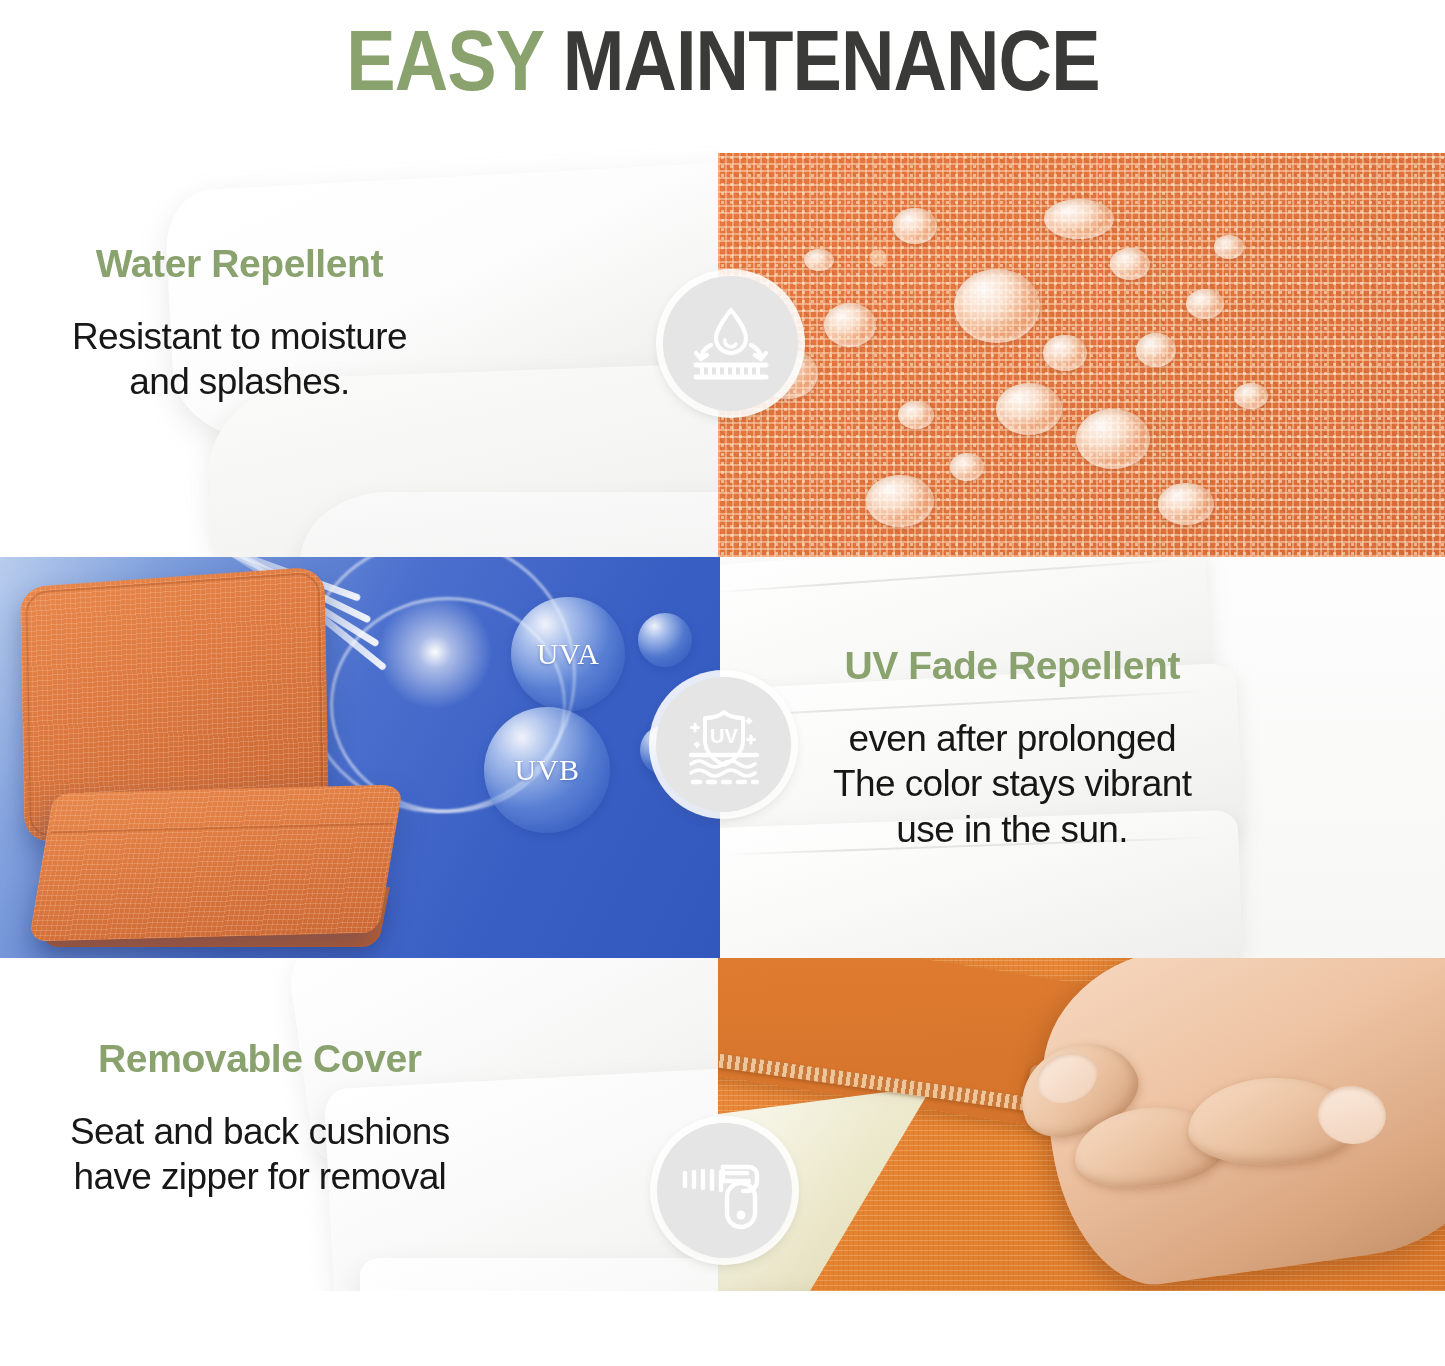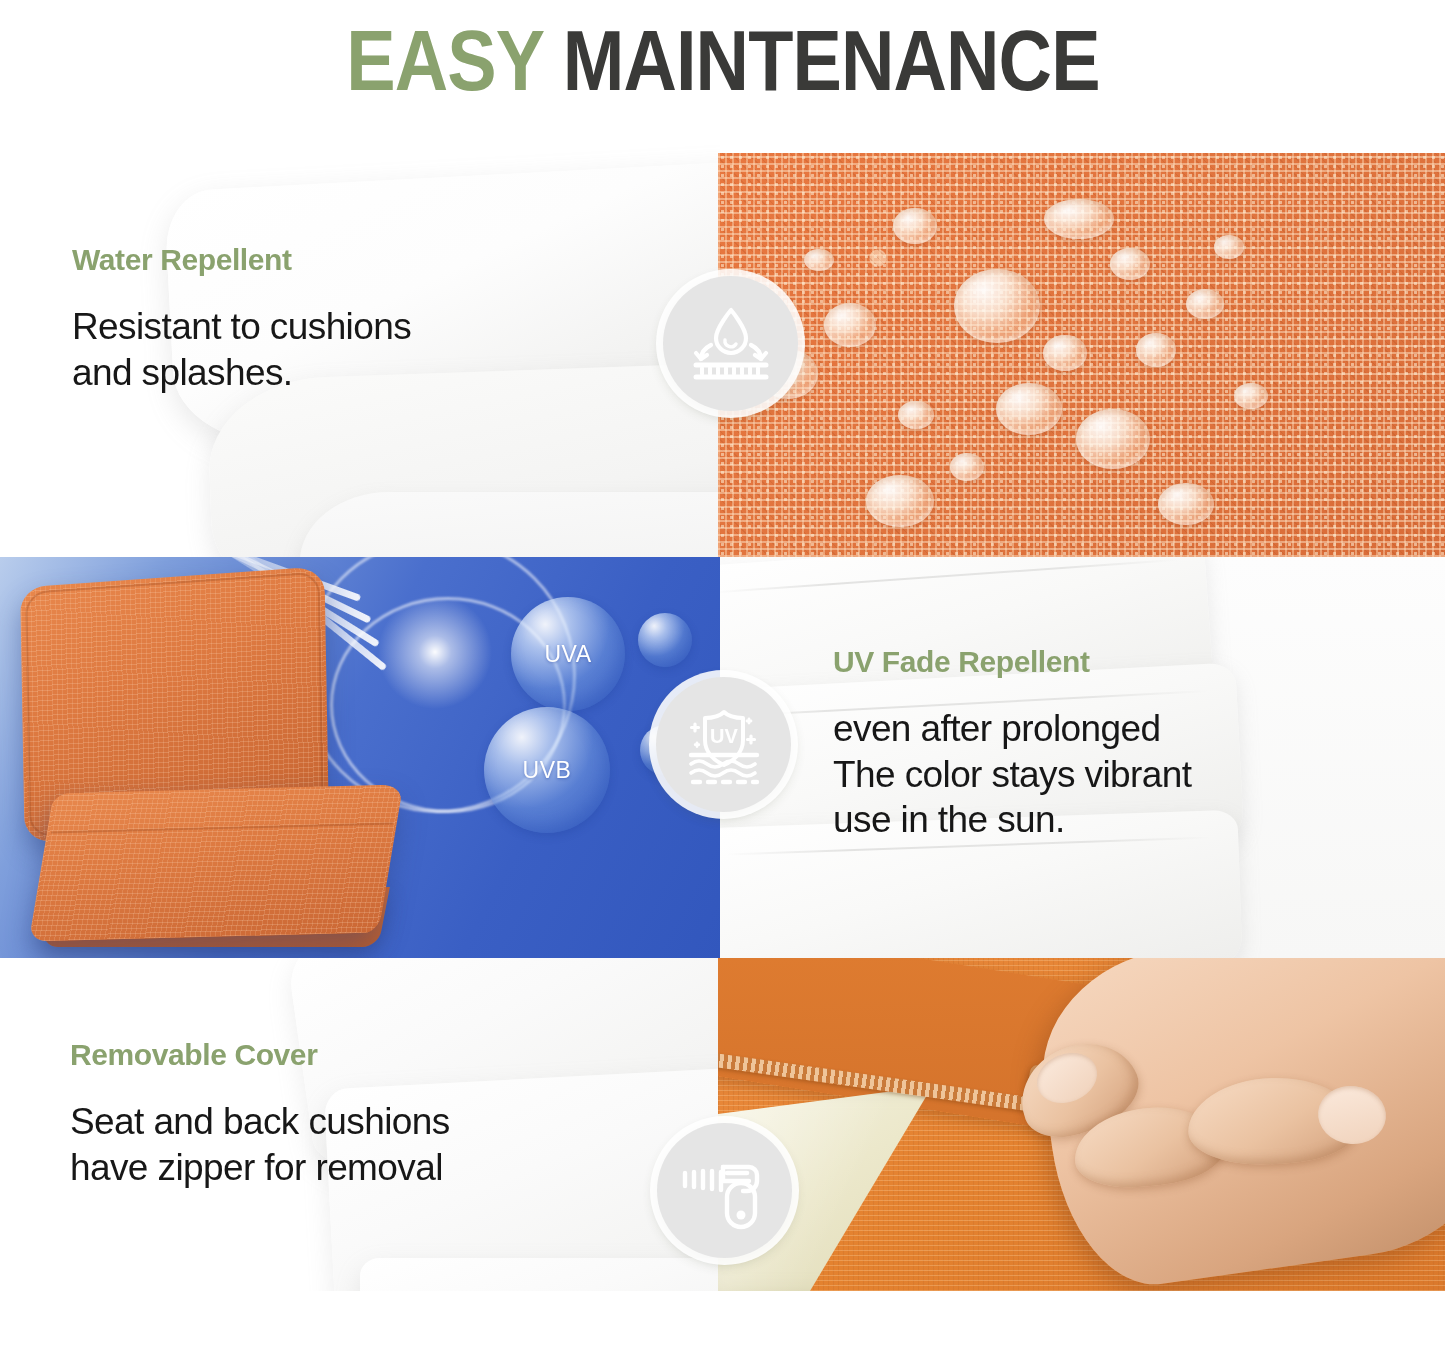--- a/index.html
+++ b/index.html
@@ -4,21 +4,21 @@
 <title>Easy Maintenance</title>
 <style>
   html,body{margin:0;padding:0;background:#fff;}
   body{
     font-family:"Liberation Sans","DejaVu Sans",sans-serif;
     -webkit-font-smoothing:antialiased;
   }
   #page{
     position:relative;
     width:1445px;height:1291px;
-    overflow:hidden;background:#ffffff;
+    overflow:hidden;background:#ffffff;text-align:center;
   }
 
   
   #title-bar{
     position:absolute;left:0;top:0;width:1445px;height:120px;
     display:flex;align-items:center;justify-content:center;
     z-index:40;pointer-events:none;
   }
   .title-text{
     font-family:"Liberation Sans","DejaVu Sans",sans-serif;
@@ -117,22 +117,22 @@
     border-radius:50%;filter:blur(1.2px);
   }
   .bubble{
     position:absolute;border-radius:50%;
     background:
       radial-gradient(circle at 30% 24%,rgba(255,255,255,.92) 0%,rgba(214,230,252,.70) 22%,rgba(126,166,230,.45) 55%,rgba(62,104,200,.22) 100%);
     box-shadow:inset -5px -7px 16px rgba(40,80,180,.35),0 3px 9px rgba(25,55,140,.22);
     display:flex;align-items:center;justify-content:center;
   }
   .bubble span{
-    color:#ffffff;font-size:23px;letter-spacing:.5px;
-    font-family:Liberation Sans, sans-serif;
+    color:#ffffff;font-size:30px;letter-spacing:.5px;
+    font-family:Liberation Serif, serif;
     text-shadow:0 1px 3px rgba(30,60,150,.45);
   }
   
   .cush-back{
     position:absolute;left:22px;top:20px;width:305px;height:255px;
     background:linear-gradient(160deg,#e8874c 0%,#de7a41 38%,#cf6c37 78%,#c4632f 100%);
     border-radius:26px 30px 22px 26px/24px 26px 28px 26px;
     box-shadow:0 12px 26px rgba(40,60,120,.38);
     transform:rotate(-4deg) skewX(-3deg);
   }
@@ -249,21 +249,21 @@
     box-shadow:inset -4px -5px 10px rgba(160,105,65,.35),0 3px 8px rgba(120,60,20,.25);
   }
   .nail{
     position:absolute;background:linear-gradient(160deg,#fbeadd 0%,#f0d2bb 100%);
     border-radius:50%;box-shadow:inset 0 2px 4px rgba(190,140,105,.4);
   }
 
   
   .txt{position:absolute;z-index:30;}
   .head{
-    font-size:30px;font-weight:bold;color:#8AA26E;
+    font-size:39px;font-weight:bold;color:#8AA26E;
     letter-spacing:-.4px;line-height:1.1;white-space:nowrap;
   }
   .body{
     font-size:37px;color:#171717;line-height:1.23;letter-spacing:-.6px;
     margin-top:28px;
   }
   #txt-water{left:72px;top:243px;}
   #txt-uv{left:833px;top:645px;}
   #txt-cover{left:70px;top:1038px;}
 
@@ -373,21 +373,21 @@
     <div class="finger" style="left:300px;top:88px;width:120px;height:86px;transform:rotate(-22deg);"></div>
     <div class="nail" style="left:318px;top:96px;width:62px;height:48px;transform:rotate(-22deg);"></div>
     <div class="finger" style="left:356px;top:150px;width:150px;height:78px;transform:rotate(-6deg);"></div>
     <div class="finger" style="left:470px;top:120px;width:170px;height:86px;transform:rotate(-2deg);"></div>
     <div class="nail" style="left:600px;top:128px;width:68px;height:58px;transform:rotate(6deg);"></div>
   </div>
 
   <div class="txt" id="txt-water">
     <div class="head">Water Repellent</div>
     <div class="body">
-      <div>Resistant to cushions</div>
+      <div>Resistant to moisture</div>
       <div>and splashes.</div>
     </div>
   </div>
 
   <div class="txt" id="txt-uv">
     <div class="head">UV Fade Repellent</div>
     <div class="body">
       <div>even after prolonged</div>
       <div>The color stays vibrant</div>
       <div>use in the sun.</div>

